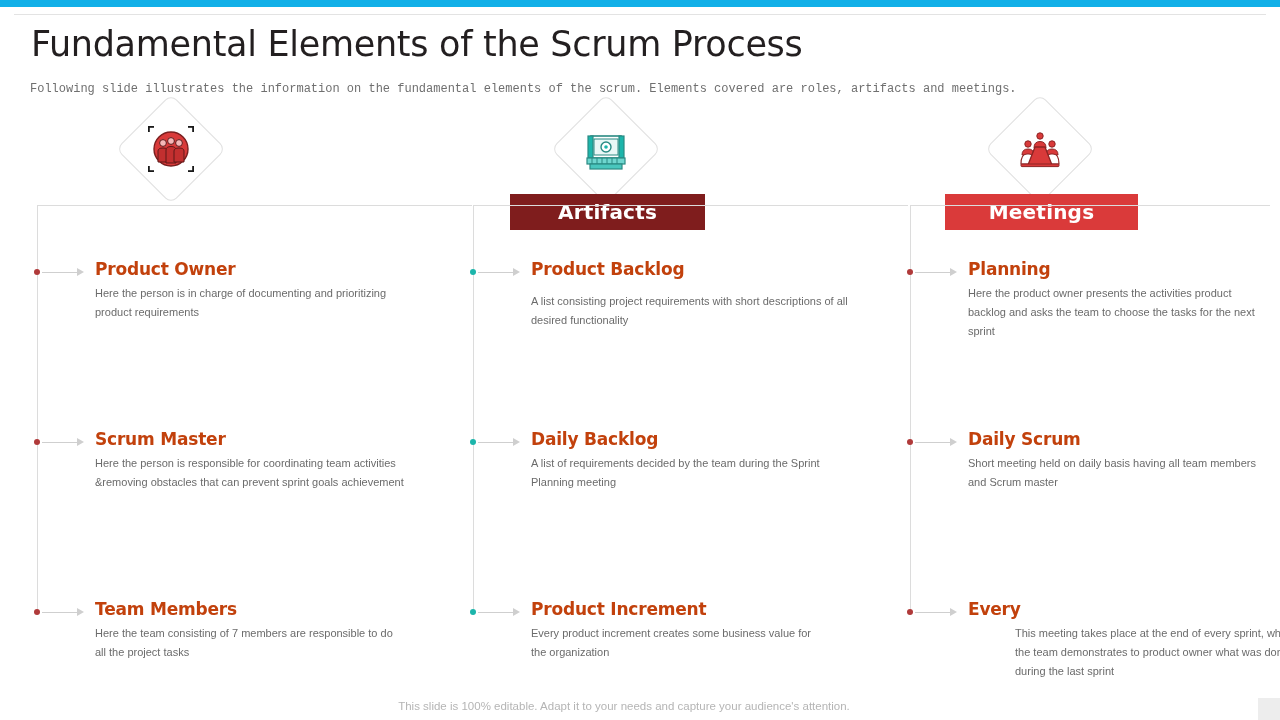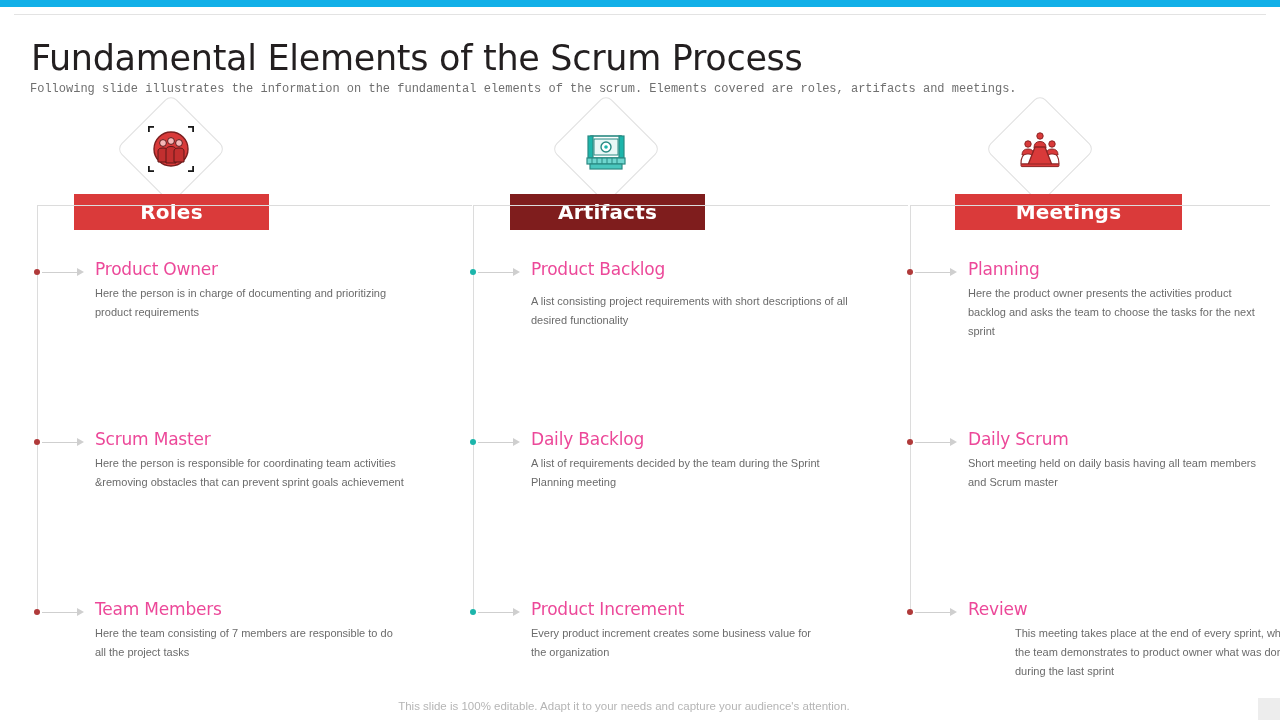--- a/index.html
+++ b/index.html
@@ -20,21 +20,21 @@
     width: 1280px; height: 7px;
     background: #12b0e8;
   }
   .top-rule {
     position: absolute; left: 14px; top: 14px;
     width: 1252px; height: 1px;
     background: #e3e3e3;
   }
   
   .page-title {
-    position: absolute; left: 31px; top: 38px;
+    position: absolute; left: 31px; top: 24px;
     font-size: 35px; font-weight: 400;
     letter-spacing: -0.3px;
     color: #231f20;
     font-family: "DejaVu Sans", sans-serif;
     white-space: nowrap;
   }
   .page-subtitle {
     position: absolute; left: 30px; top: 82px;
     font-size: 12px; color: #6f6f6f;
     font-family: Liberation Mono, monospace;
@@ -70,21 +70,21 @@
     position: absolute; top: 194px;
     height: 36px;
     display: flex; align-items: center; justify-content: center;
     color: #ffffff;
     font-size: 20px; font-weight: 700;
     font-family: "DejaVu Sans", sans-serif;
     letter-spacing: 0.2px;
   }
   .cat-bar.c1 { left: 40px;  width: 195px; background: #da3a3a; }
   .cat-bar.c2 { left: 40px;  width: 195px; background: #7f1d1d; }
-  .cat-bar.c3 { left: 48px;  width: 227px; background: #da3a3a; }
+  .cat-bar.c3 { left: 38px;  width: 193px; background: #da3a3a; }
 
   
   .rail {
     position: absolute; left: 3px; top: 205px;
     width: 1px; height: 410px;
     background: #dcdcdc;
   }
   .rail-top {
     position: absolute; left: 3px; top: 205px;
     height: 1px; background: #dcdcdc;
@@ -110,22 +110,22 @@
   }
   .arrow-head {
     position: absolute; left: 43px; top: 9px;
     width: 0; height: 0;
     border-top: 4px solid transparent;
     border-bottom: 4px solid transparent;
     border-left: 7px solid #cfcfcf;
   }
   .item-title {
     position: absolute; left: 61px; top: 0;
-    font-size: 17px; font-weight: 400;
-    color: #ec4899;
+    font-size: 17px; font-weight: 700;
+    color: #c2410c;
     font-family: "DejaVu Sans", sans-serif;
     letter-spacing: -0.2px;
     white-space: nowrap;
   }
   .item-desc {
     position: absolute; left: 61px; top: 25px;
     width: 300px;
     font-size: 11px; line-height: 19px;
     color: #6b6b6b;
     font-family: "Liberation Sans", sans-serif;
@@ -175,23 +175,20 @@
               <rect x="46.2" y="2" width="1.8" height="6"></rect>
             <rect x="2" y="42" width="1.8" height="6"></rect>
               <rect x="2" y="46.2" width="6" height="1.8"></rect>
             <rect x="46.2" y="42" width="1.8" height="6"></rect>
               <rect x="42" y="46.2" width="6" height="1.8"></rect>
           </g>
         </svg>
       </div>
     </div>
 
-    <div class="cat-bar c1">
-      <span>Roles</span>
-    </div>
 
     <div class="rail"></div>
     <div class="rail-top w1"></div>
 
     <div class="item" style="top:259px;">
       <span class="dot red"></span>
       <span class="arrow-line"></span>
       <span class="arrow-head"></span>
       <div class="item-title">Product Owner</div>
       <div class="item-desc">Here the person is in charge of documenting and prioritizing product requirements</div>
@@ -314,20 +311,20 @@
       <span class="arrow-line"></span>
       <span class="arrow-head"></span>
       <div class="item-title">Daily Scrum</div>
       <div class="item-desc" style="width:290px;">Short meeting held on daily basis having all team members and Scrum master</div>
     </div>
 
     <div class="item" style="top:599px;">
       <span class="dot red"></span>
       <span class="arrow-line"></span>
       <span class="arrow-head"></span>
-      <div class="item-title">Review</div>
+      <div class="item-title">Every</div>
       <div class="item-desc" style="width:285px;margin-left:47px;">This meeting takes place at the end of every sprint, where the team demonstrates to product owner what was done during the last sprint</div>
     </div>
   </div>
 
   <div class="footer-note">This slide is 100% editable. Adapt it to your needs and capture your audience's attention.</div>
   <div class="corner-mark"></div>
 </div>
 
 </body></html>

